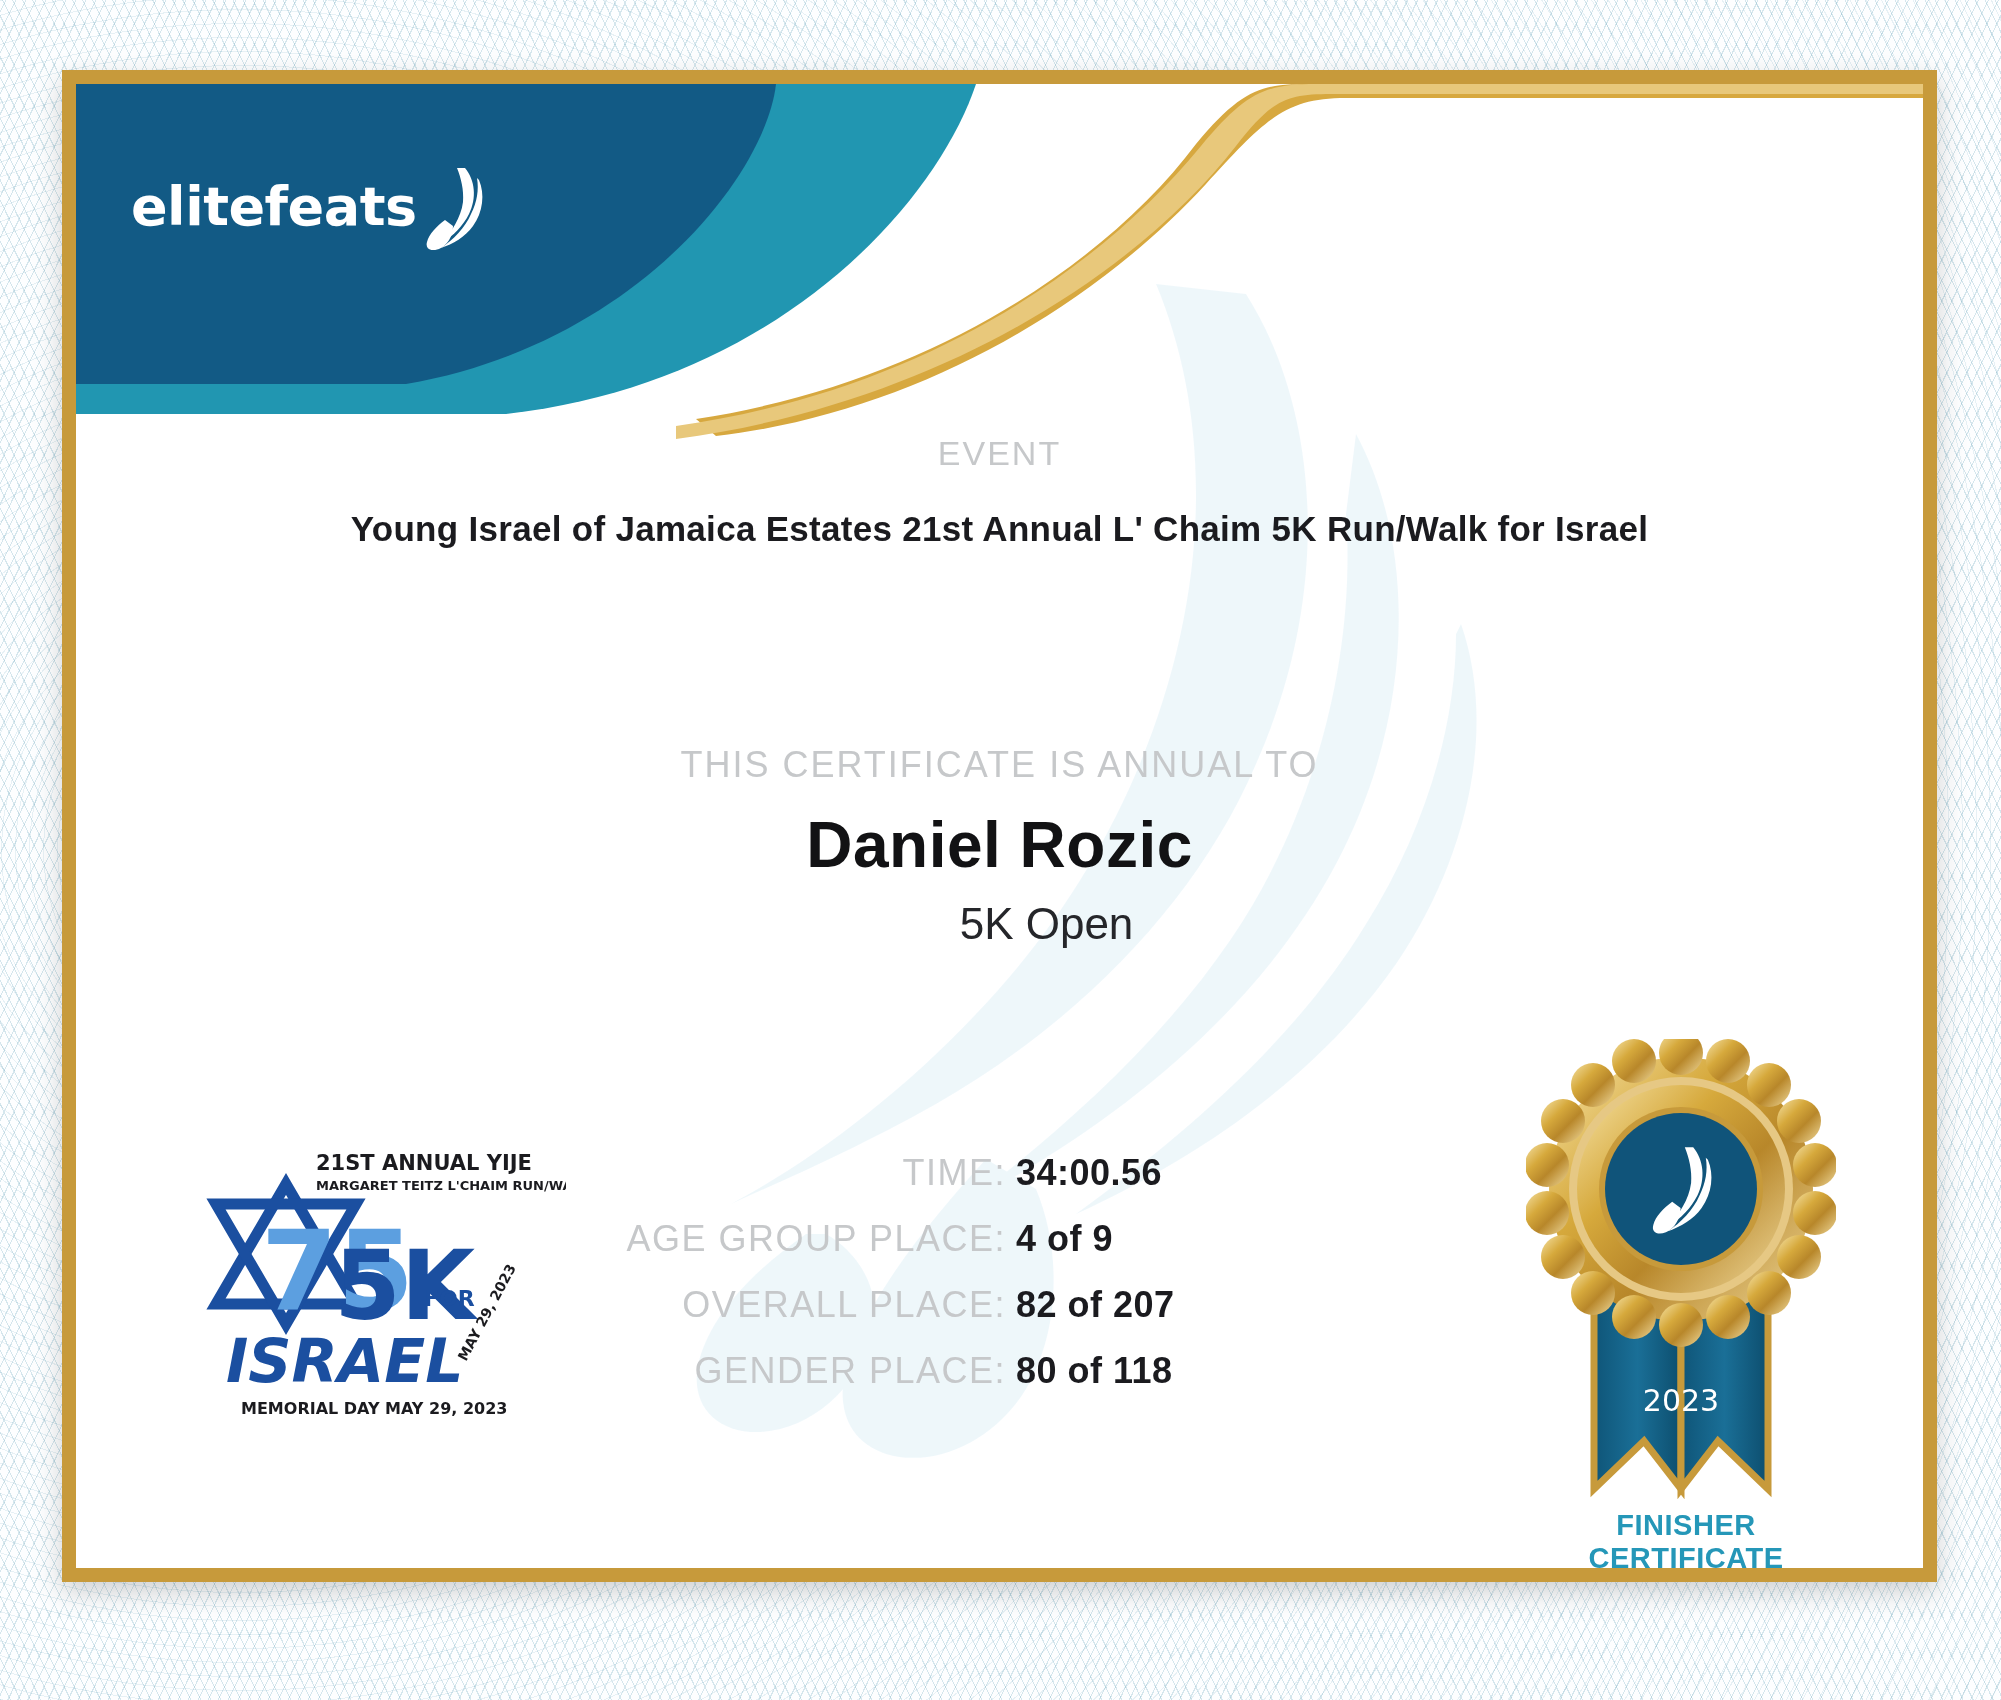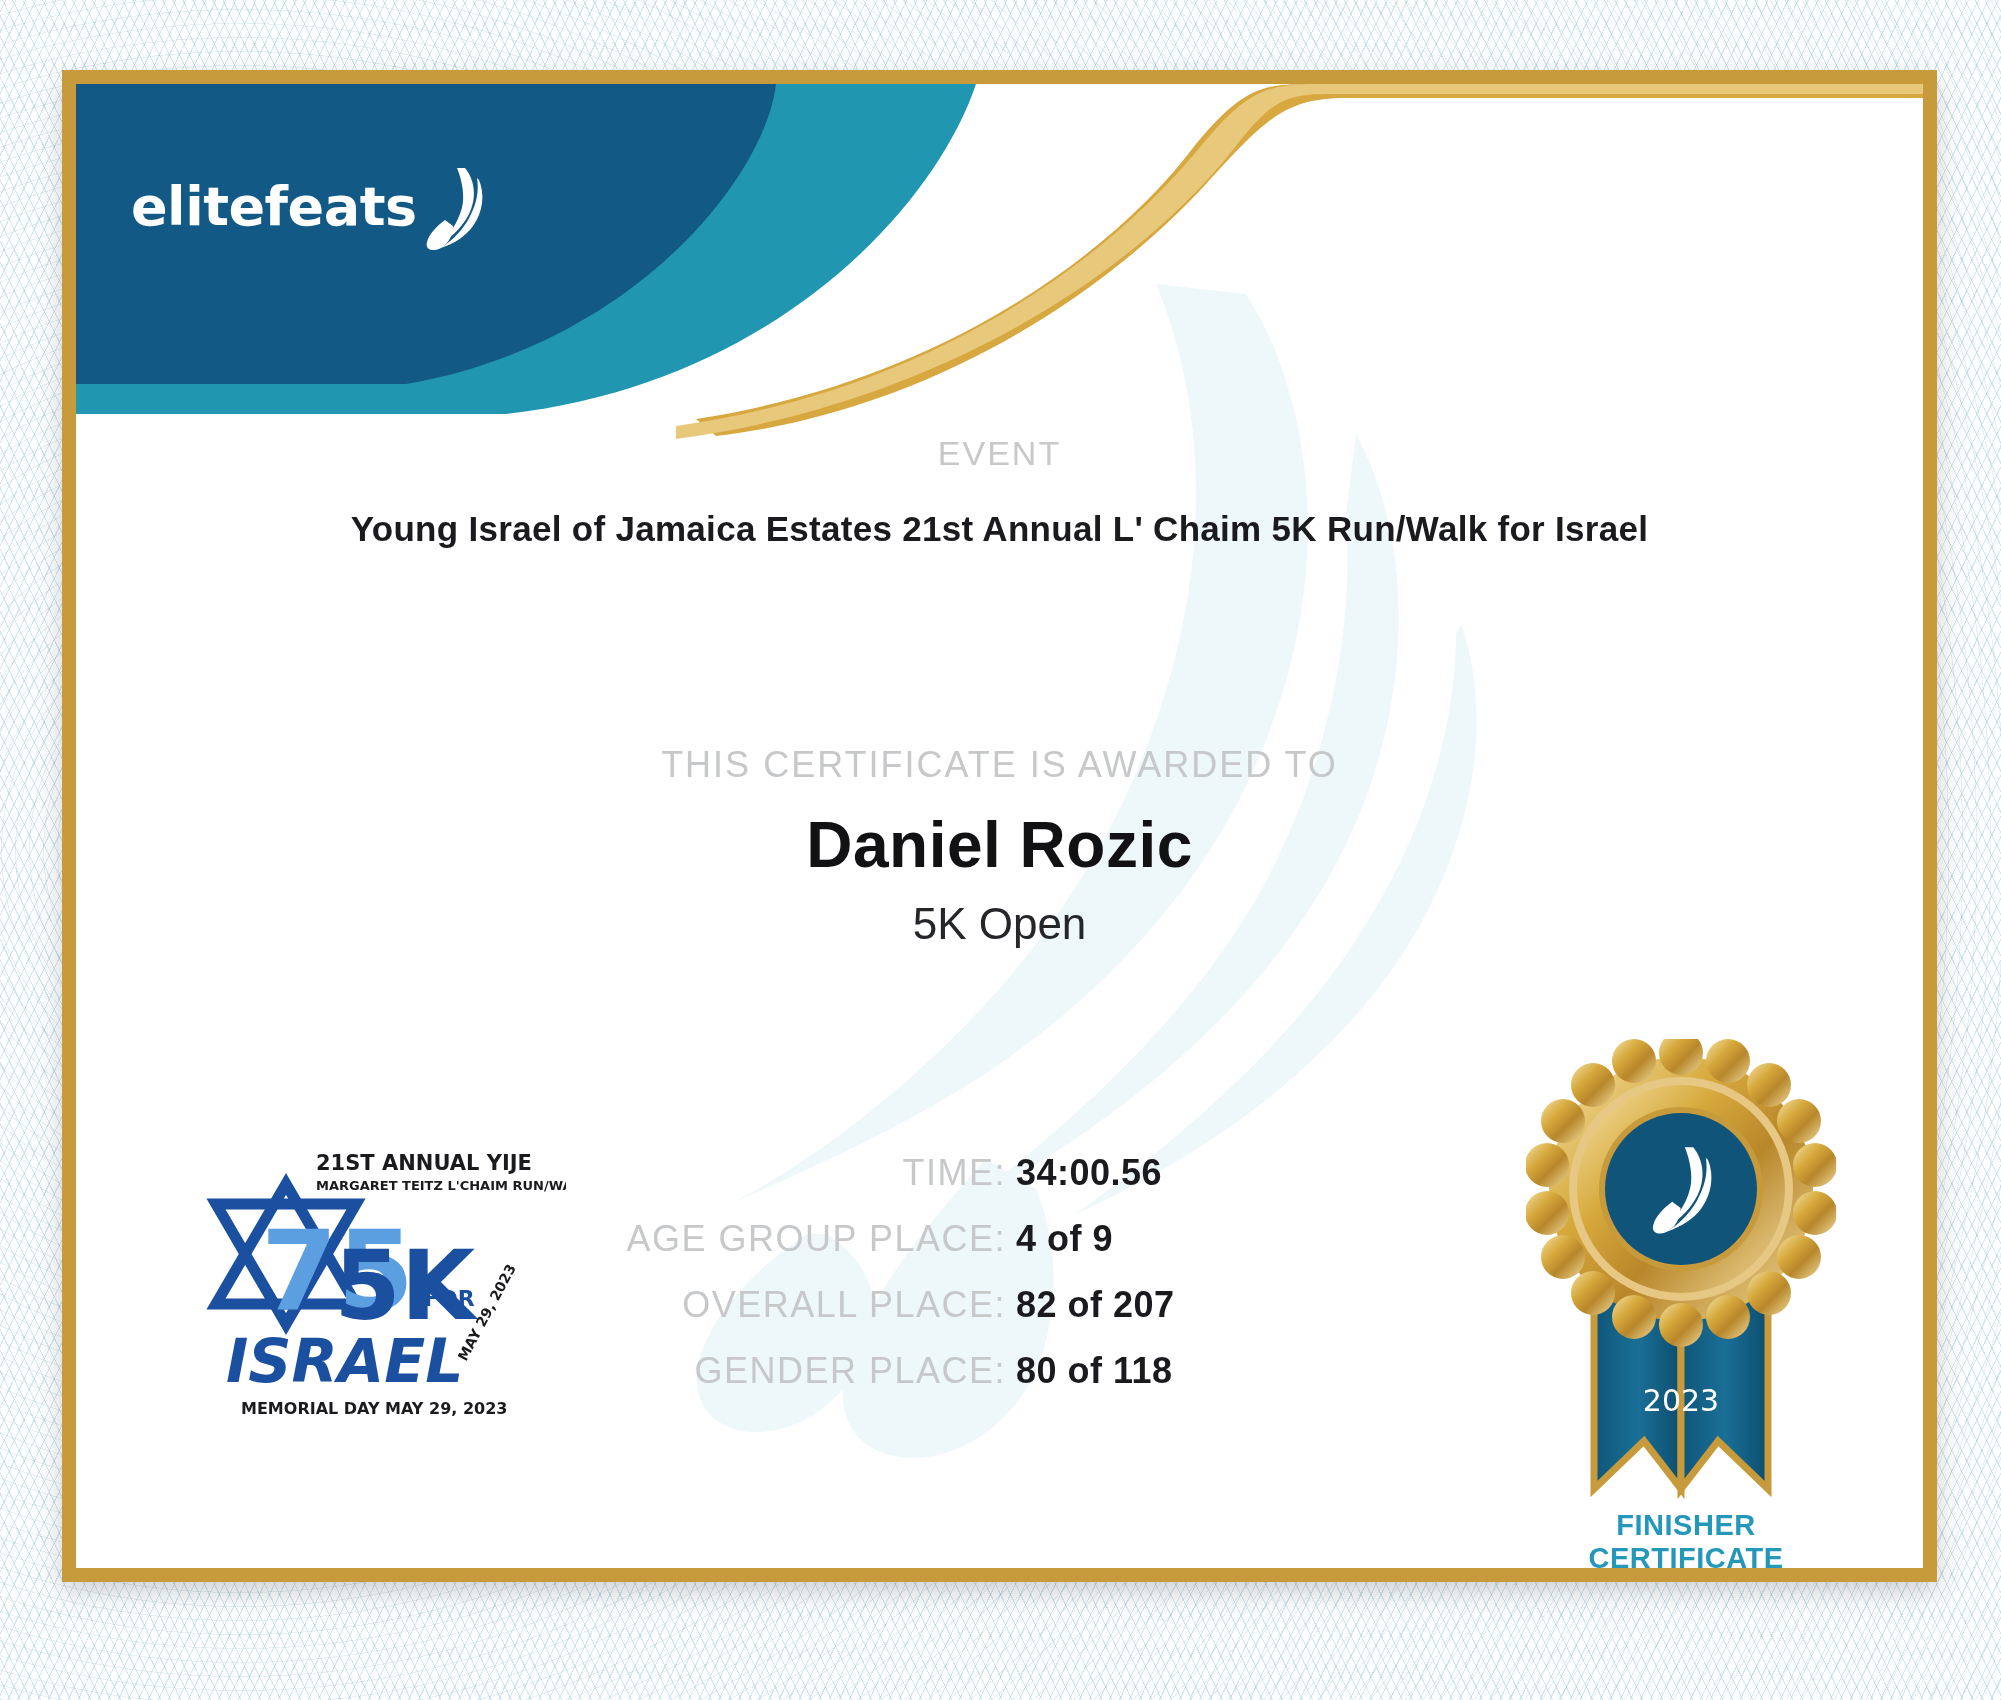--- a/index.html
+++ b/index.html
@@ -132,20 +132,21 @@
     text-align: center;
   }
   .division {
     position: absolute;
     left: 0; width: 100%;
     top: 815px;
     font-size: 44px;
     color: #25262a;
     font-weight: 400;
     text-align: center;
+    padding-left: 47px;
   }
   .stats-label {
     position: absolute;
     left: 0; width: 100%;
     top: 935px;
     font-size: 36px;
     text-align: center;
   }
 
   
@@ -244,21 +245,21 @@
             <path d="M44 4 C 54 16, 56 34, 48 50 C 42 62, 32 72, 22 78 C 30 68, 40 54, 42 38 C 43 26, 40 14, 36 4 Z"></path>
             <path d="M58 16 C 64 30, 62 48, 52 62 C 44 73, 32 80, 20 84 C 32 76, 44 64, 50 50 C 56 38, 58 26, 56 14 Z"></path>
             <path d="M24 56 C 16 62, 8 70, 6 78 C 4 85, 10 88, 18 85 C 26 82, 32 72, 32 62 Z"></path>
           </g>
         </svg>
       </div>
 
       <div class="event-label label-muted">EVENT</div>
       <div class="event-name">Young Israel of Jamaica Estates 21st Annual L' Chaim 5K Run/Walk for Israel</div>
 
-      <div class="awarded-label label-muted">THIS CERTIFICATE IS AWARDED TO</div>
+      <div class="awarded-label label-muted">THIS CERTIFICATE IS ANNUAL TO</div>
       <div class="recipient-name">Daniel Rozic</div>
       <div class="division">5K Open</div>
 
 
       <div class="stats-block">
         <div class="stat-row">
           <span class="stat-key">TIME:</span>
           <span class="stat-val">34:00.56</span>
         </div>
         <div class="stat-row">

